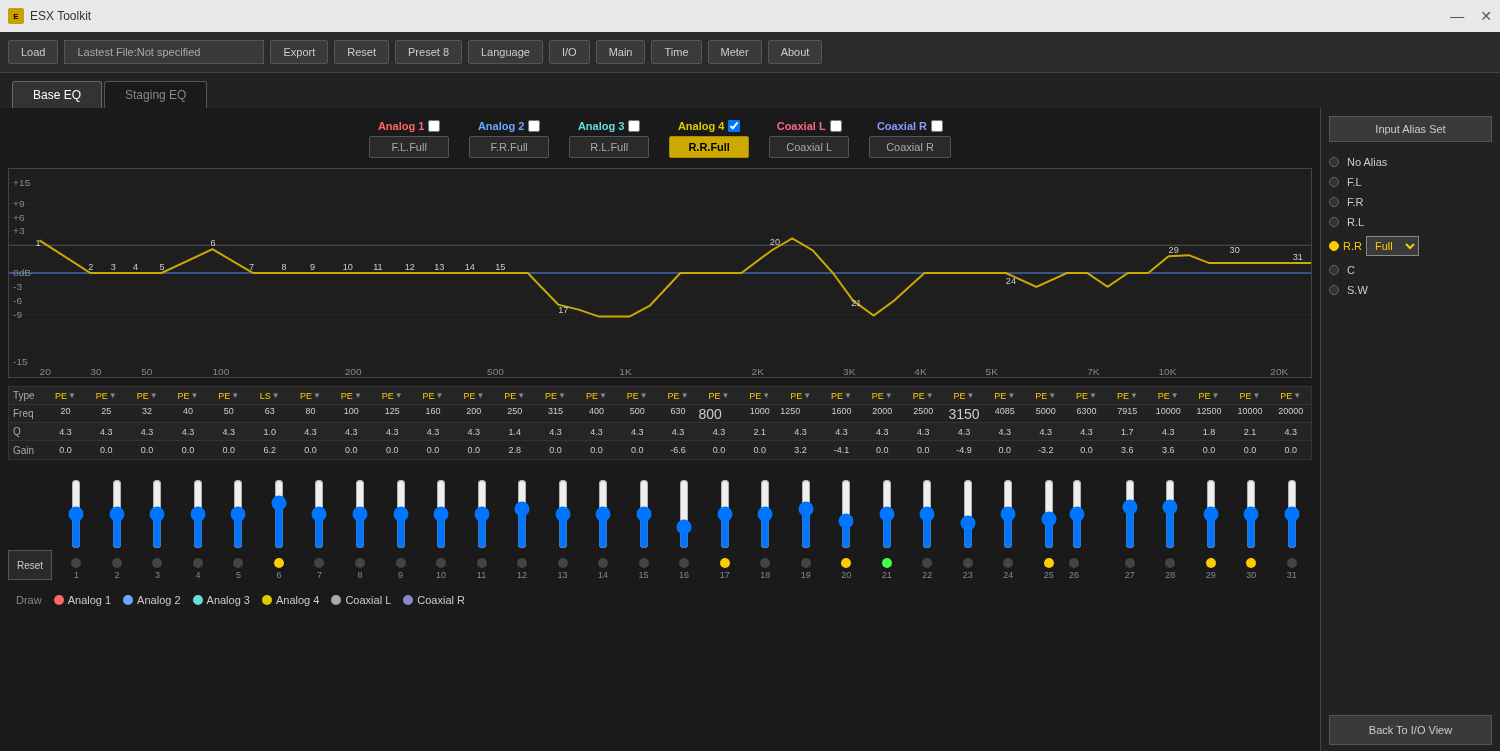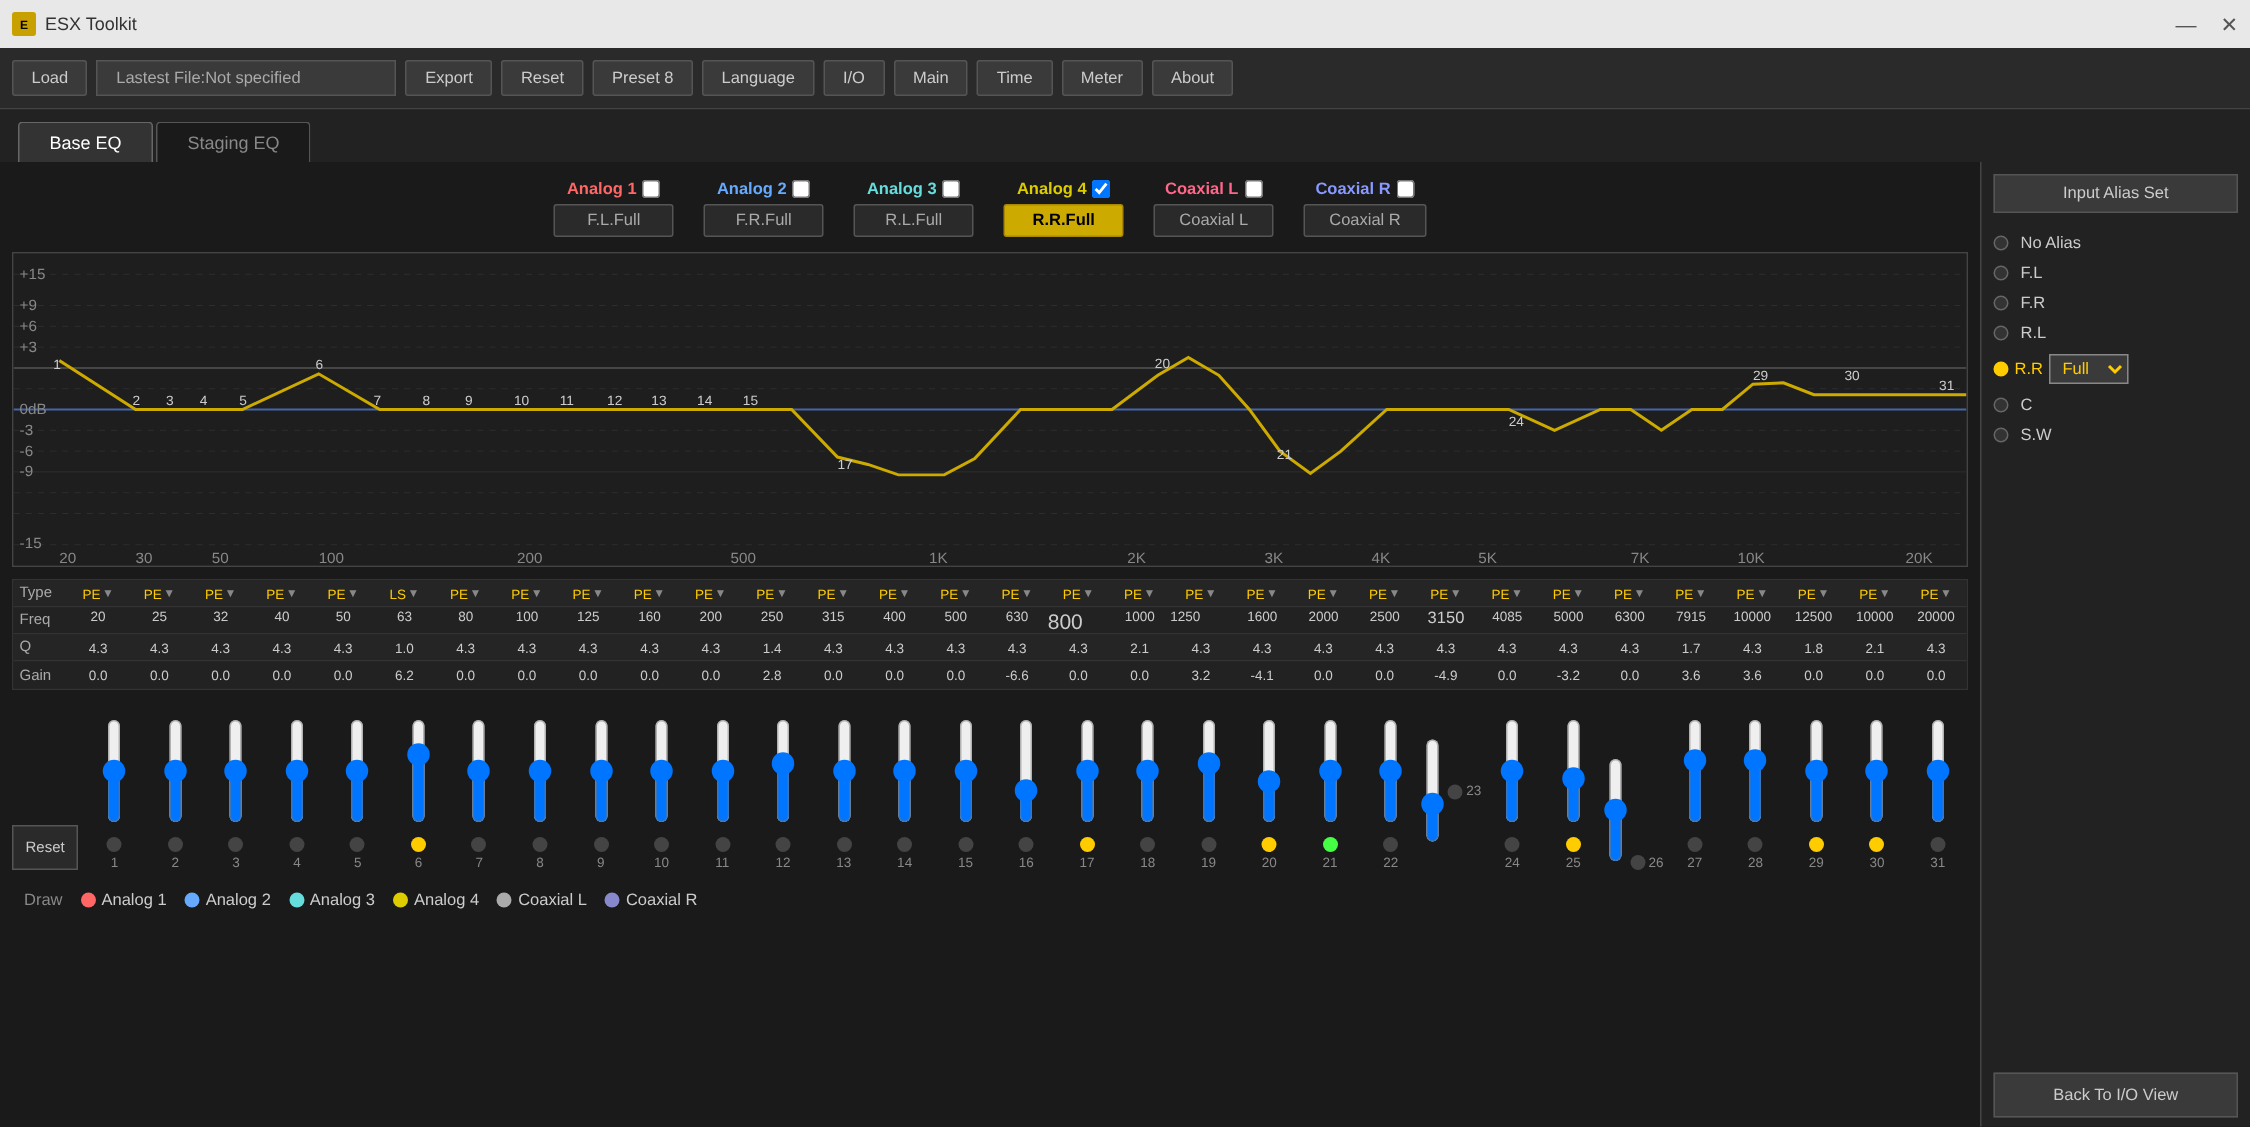--- a/index.html
+++ b/index.html
@@ -314,21 +314,21 @@
             <div style="flex: 1 1 0%; text-align: center; color: rgb(204, 204, 204); font-size: 9px;">315</div>
             <div style="flex: 1 1 0%; text-align: center; color: rgb(204, 204, 204); font-size: 9px;">400</div>
             <div style="flex: 1 1 0%; text-align: center; color: rgb(204, 204, 204); font-size: 9px;">500</div>
             <div style="flex: 1 1 0%; text-align: center; color: rgb(204, 204, 204); font-size: 9px;">630</div>
             <div style="flex: 1 1 0%; color: rgb(204, 204, 204); font-size: 14px;">800</div>
             <div style="flex: 1 1 0%; text-align: center; color: rgb(204, 204, 204); font-size: 9px;">1000</div>
             <div style="flex: 1 1 0%; text-align: left; color: rgb(204, 204, 204); font-size: 9px;">1250</div>
             <div style="flex: 1 1 0%; text-align: center; color: rgb(204, 204, 204); font-size: 9px;">1600</div>
             <div style="flex: 1 1 0%; text-align: center; color: rgb(204, 204, 204); font-size: 9px;">2000</div>
             <div style="flex: 1 1 0%; text-align: center; color: rgb(204, 204, 204); font-size: 9px;">2500</div>
-            <div style="flex: 1 1 0%; text-align: center; color: rgb(204, 204, 204); font-size: 11px;">3150</div>
+            <div style="flex: 1 1 0%; text-align: center; color: rgb(204, 204, 204); font-size: 14px;">3150</div>
             <div style="flex: 1 1 0%; text-align: center; color: rgb(204, 204, 204); font-size: 9px;">4085</div>
             <div style="flex: 1 1 0%; text-align: center; color: rgb(204, 204, 204); font-size: 9px;">5000</div>
             <div style="flex: 1 1 0%; text-align: center; color: rgb(204, 204, 204); font-size: 9px;">6300</div>
             <div style="flex: 1 1 0%; text-align: center; color: rgb(204, 204, 204); font-size: 9px;">7915</div>
             <div style="flex: 1 1 0%; text-align: center; color: rgb(204, 204, 204); font-size: 9px;">10000</div>
             <div style="flex: 1 1 0%; text-align: center; color: rgb(204, 204, 204); font-size: 9px;">12500</div>
             <div style="flex: 1 1 0%; text-align: center; color: rgb(204, 204, 204); font-size: 9px;">10000</div>
             <div style="flex: 1 1 0%; text-align: center; color: rgb(204, 204, 204); font-size: 9px;">20000</div>
           </div>
       </div>
@@ -558,42 +558,42 @@
             <div style="width: 10px; height: 10px; border-radius: 50%; background: rgb(68, 255, 68); margin-top: 2px; cursor: pointer;"></div>
             <div style="font-size: 9px; color: rgb(136, 136, 136);">21</div>
           </div>
           <div style="flex: 1 1 0%; display: flex; flex-direction: column; align-items: center; gap: 2px;">
             <div style="height: 80px; display: flex; align-items: center; justify-content: center; position: relative;">
               <input type="range" min="-15" max="15" value="0" style="writing-mode: vertical-lr; direction: rtl; width: 16px; height: 70px; background: rgb(51, 51, 51); cursor: pointer; appearance: slider-vertical;">
             </div>
             <div style="width: 10px; height: 10px; border-radius: 50%; background: rgb(68, 68, 68); margin-top: 2px; cursor: pointer;"></div>
             <div style="font-size: 9px; color: rgb(136, 136, 136);">22</div>
           </div>
-          <div style="flex: 1 1 0%; display: flex; flex-direction: row; align-items: center; gap: 2px;">
+          <div style="flex: 1 1 0%; display: flex; flex-direction: column; align-items: center; gap: 2px;">
             <div style="height: 80px; display: flex; align-items: center; justify-content: center; position: relative;">
               <input type="range" min="-15" max="15" value="-5" style="writing-mode: vertical-lr; direction: rtl; width: 16px; height: 70px; background: rgb(51, 51, 51); cursor: pointer; appearance: slider-vertical;">
             </div>
             <div style="width: 10px; height: 10px; border-radius: 50%; background: rgb(68, 68, 68); margin-top: 2px; cursor: pointer;"></div>
             <div style="font-size: 9px; color: rgb(136, 136, 136);">23</div>
           </div>
           <div style="flex: 1 1 0%; display: flex; flex-direction: column; align-items: center; gap: 2px;">
             <div style="height: 80px; display: flex; align-items: center; justify-content: center; position: relative;">
               <input type="range" min="-15" max="15" value="0" style="writing-mode: vertical-lr; direction: rtl; width: 16px; height: 70px; background: rgb(51, 51, 51); cursor: pointer; appearance: slider-vertical;">
             </div>
             <div style="width: 10px; height: 10px; border-radius: 50%; background: rgb(68, 68, 68); margin-top: 2px; cursor: pointer;"></div>
             <div style="font-size: 9px; color: rgb(136, 136, 136);">24</div>
           </div>
           <div style="flex: 1 1 0%; display: flex; flex-direction: column; align-items: center; gap: 2px;">
             <div style="height: 80px; display: flex; align-items: center; justify-content: center; position: relative;">
               <input type="range" min="-15" max="15" value="-3" style="writing-mode: vertical-lr; direction: rtl; width: 16px; height: 70px; background: rgb(51, 51, 51); cursor: pointer; appearance: slider-vertical;">
             </div>
             <div style="width: 10px; height: 10px; border-radius: 50%; background: rgb(255, 204, 0); margin-top: 2px; cursor: pointer;"></div>
             <div style="font-size: 9px; color: rgb(136, 136, 136);">25</div>
           </div>
-          <div style="flex: 1 1 0%; display: flex; flex-direction: row; align-items: flex-end; gap: 2px;">
+          <div style="flex: 1 1 0%; display: flex; flex-direction: column; align-items: flex-start; gap: 2px;">
             <div style="height: 80px; display: flex; align-items: center; justify-content: center; position: relative;">
               <input type="range" min="-15" max="15" value="0" style="writing-mode: vertical-lr; direction: rtl; width: 16px; height: 70px; background: rgb(51, 51, 51); cursor: pointer; appearance: slider-vertical;">
             </div>
             <div style="width: 10px; height: 10px; border-radius: 50%; background: rgb(68, 68, 68); margin-top: 2px; cursor: pointer;"></div>
             <div style="font-size: 9px; color: rgb(136, 136, 136);">26</div>
           </div>
           <div style="flex: 1 1 0%; display: flex; flex-direction: column; align-items: center; gap: 2px;">
             <div style="height: 80px; display: flex; align-items: center; justify-content: center; position: relative;">
               <input type="range" min="-15" max="15" value="4" style="writing-mode: vertical-lr; direction: rtl; width: 16px; height: 70px; background: rgb(51, 51, 51); cursor: pointer; appearance: slider-vertical;">
             </div>

